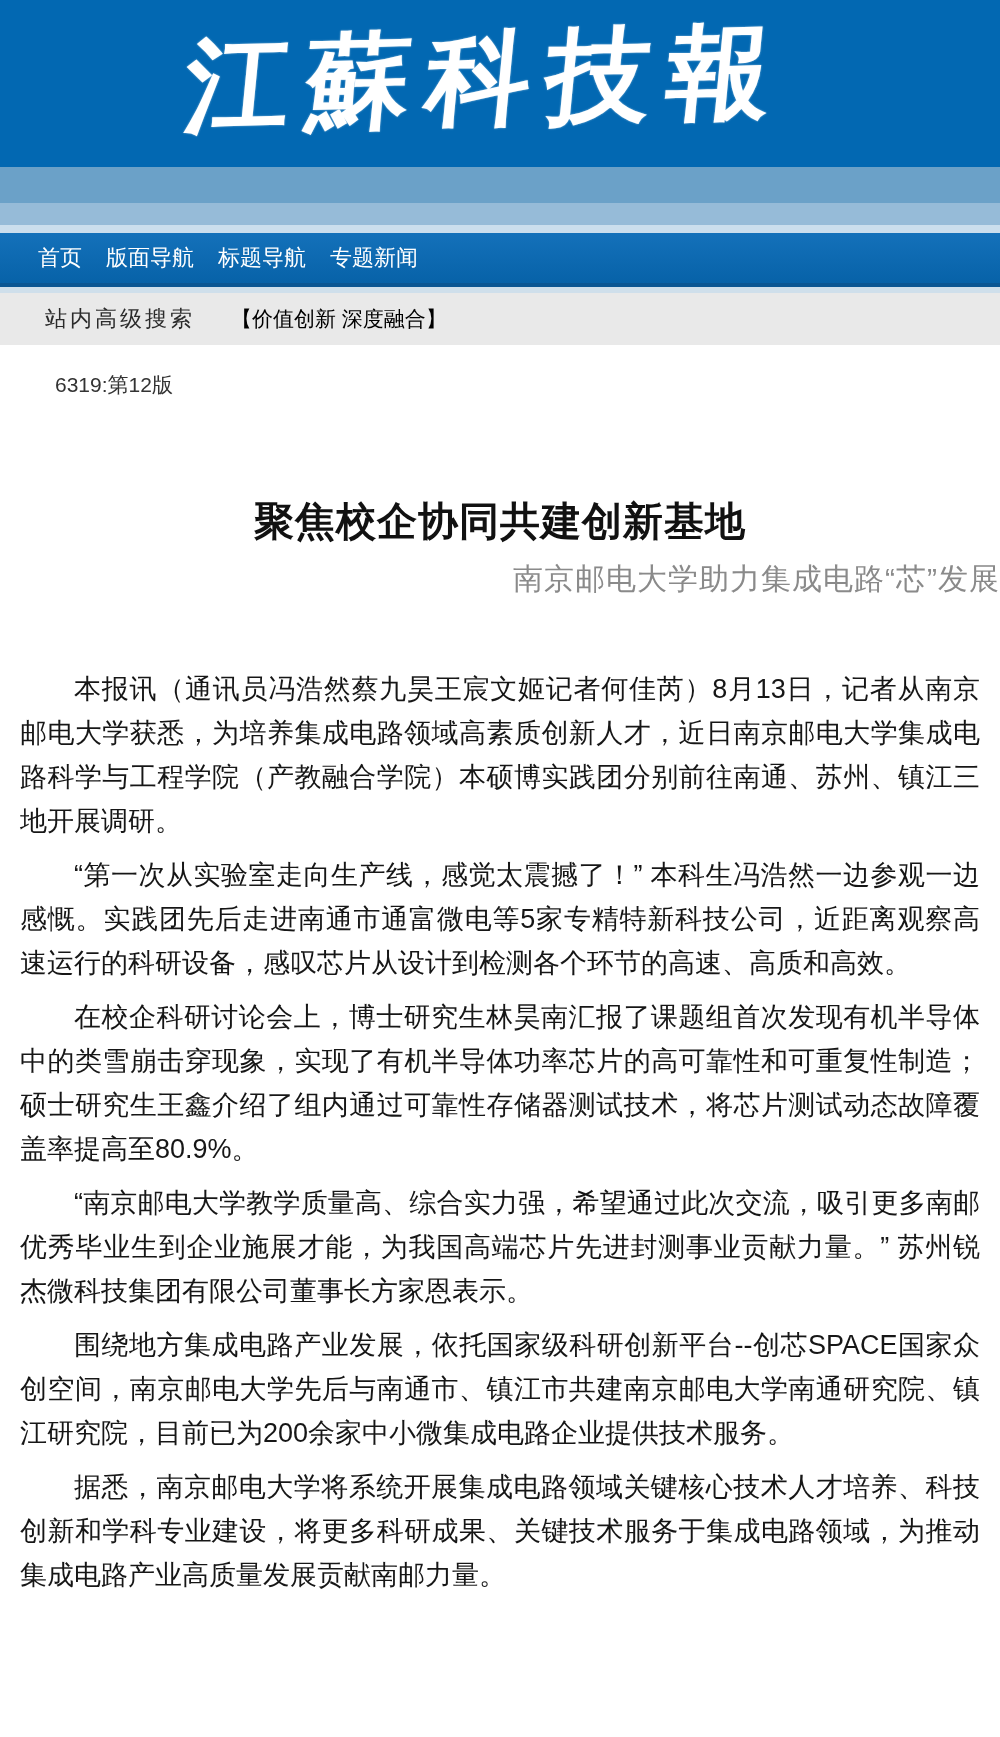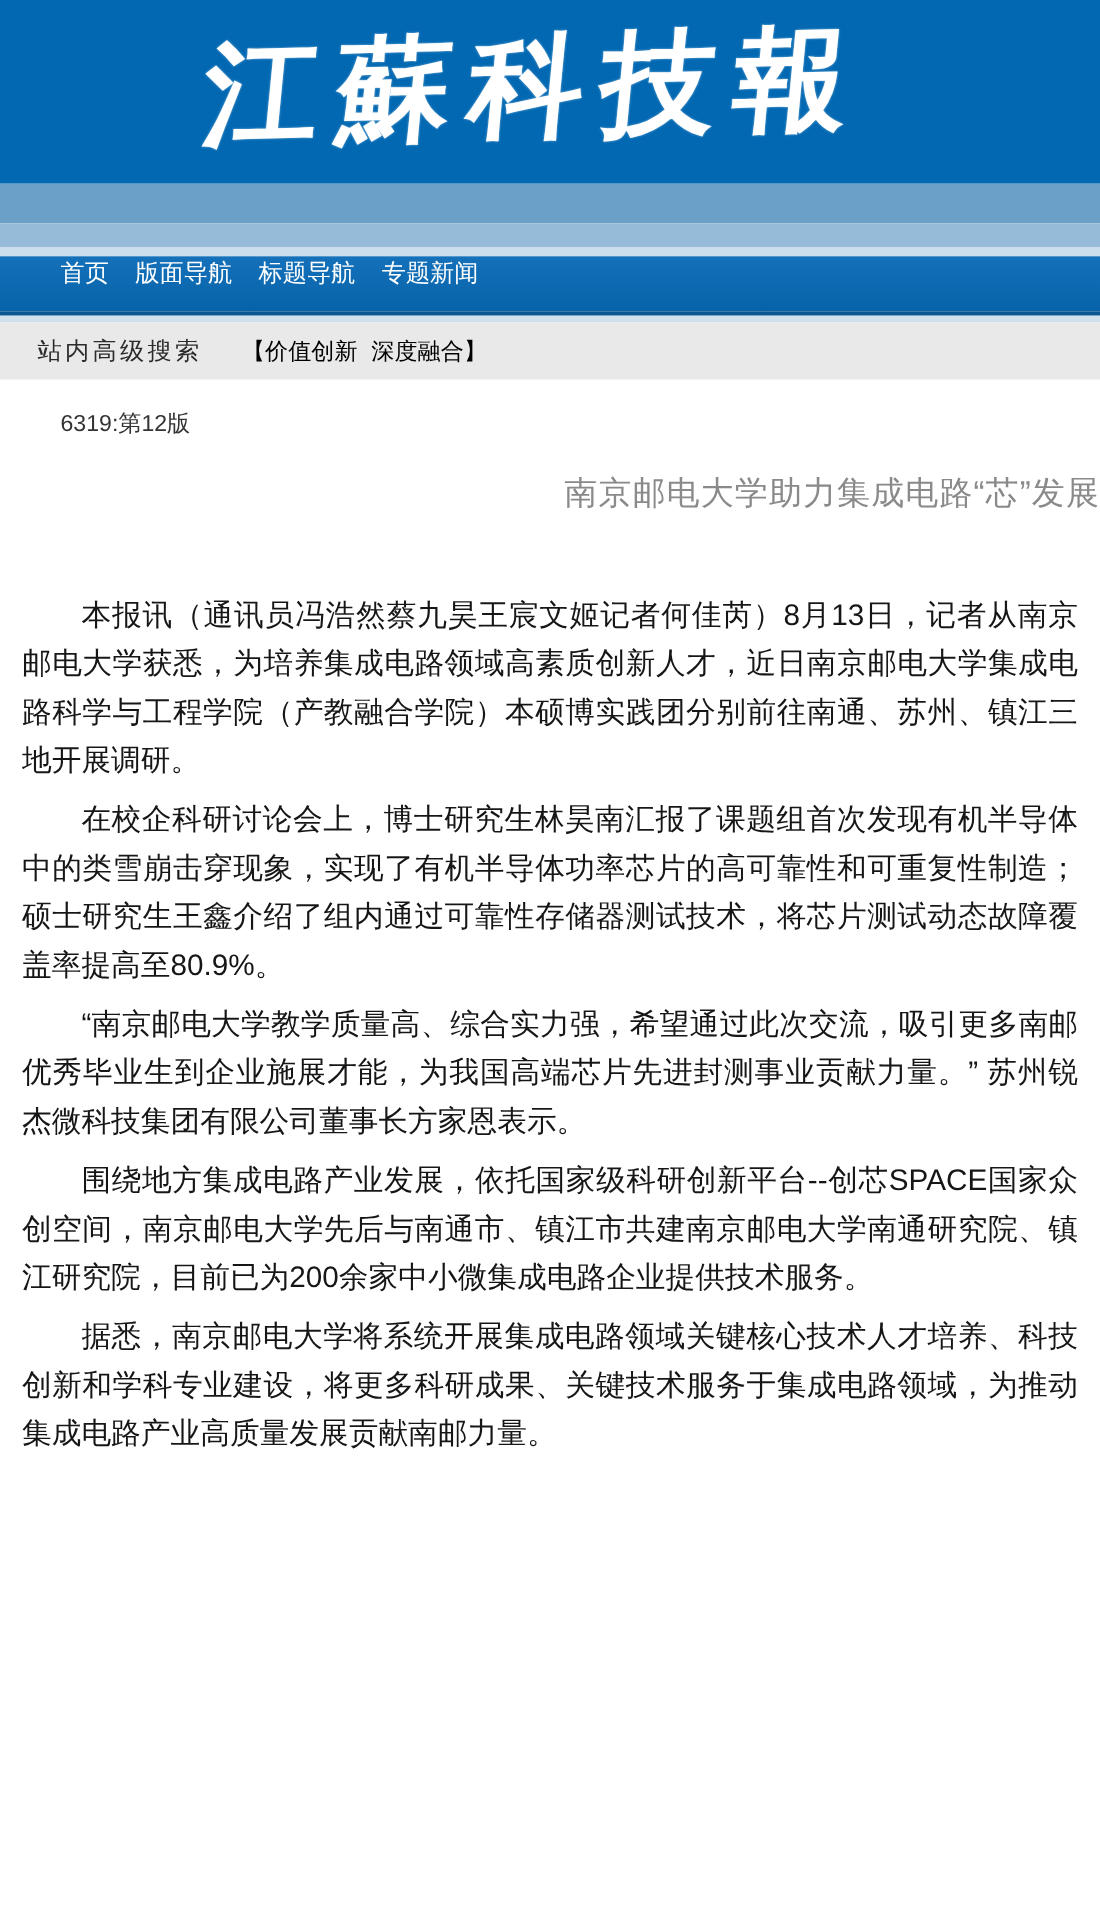--- a/index.html
+++ b/index.html
@@ -32,41 +32,40 @@
   
   .stripe-1 { height: 36px; background: #6ba1c8; }
   .stripe-2 { height: 22px; background: #96bbd8; }
   .stripe-3 { height: 8px;  background: #cbdeed; }
 
   
   .main-nav {
     height: 54px;
     background: linear-gradient(#1471ba, #0762a8);
     border-bottom: 4px solid #0a5693;
-    display: flex; align-items: flex-start;
-    padding-left: 55px;
+    display: flex; align-items: center;
+    padding-left: 38px;
     font-family: Liberation Mono, monospace;
   }
   .main-nav a {
     color: #ffffff;
     font-size: 22px;
     text-decoration: none;
     margin-right: 24px;
     white-space: nowrap;
   }
   .nav-gap { height: 6px; background: #cfdfeb; }
 
   
   .search-bar {
     height: 52px;
     background: #e9e9e9;
     display: flex; align-items: center;
-    padding-left: 34px;
+    padding-left: 45px;
     color: #2b2b2b;
-    font-family: Liberation Mono, monospace;
   }
   .search-link {
     font-size: 22px;
     letter-spacing: 3px;
     color: #2b2b2b;
     text-decoration: none;
     white-space: nowrap;
   }
   .slogan {
     font-size: 21px;
@@ -144,22 +143,24 @@
 <div class="search-bar">
   <a href="#" class="search-link">站内高级搜索</a>
   <span class="slogan">【价值创新 深度融合】</span>
 </div>
 
 <div class="issue-row">
   <span class="issue-number">6319:第12版</span>
 </div>
 
 <article>
+  <h1 class="article-title">聚焦校企协同共建创新基地</h1>
   <h2 class="article-subtitle">南京邮电大学助力集成电路“芯”发展</h2>
 
   <div class="article-body">
     <p>本报讯（通讯员冯浩然蔡九昊王宸文姬记者何佳芮）8月13日，记者从南京邮电大学获悉，为培养集成电路领域高素质创新人才，近日南京邮电大学集成电路科学与工程学院（产教融合学院）本硕博实践团分别前往南通、苏州、镇江三地开展调研。</p>
+    <p>“第一次从实验室走向生产线，感觉太震撼了！” 本科生冯浩然一边参观一边感慨。实践团先后走进南通市通富微电等5家专精特新科技公司，近距离观察高速运行的科研设备，感叹芯片从设计到检测各个环节的高速、高质和高效。</p>
     <p>在校企科研讨论会上，博士研究生林昊南汇报了课题组首次发现有机半导体中的类雪崩击穿现象，实现了有机半导体功率芯片的高可靠性和可重复性制造；硕士研究生王鑫介绍了组内通过可靠性存储器测试技术，将芯片测试动态故障覆盖率提高至80.9%。</p>
     <p>“南京邮电大学教学质量高、综合实力强，希望通过此次交流，吸引更多南邮优秀毕业生到企业施展才能，为我国高端芯片先进封测事业贡献力量。” 苏州锐杰微科技集团有限公司董事长方家恩表示。</p>
     <p>围绕地方集成电路产业发展，依托国家级科研创新平台--创芯SPACE国家众创空间，南京邮电大学先后与南通市、镇江市共建南京邮电大学南通研究院、镇江研究院，目前已为200余家中小微集成电路企业提供技术服务。</p>
     <p>据悉，南京邮电大学将系统开展集成电路领域关键核心技术人才培养、科技创新和学科专业建设，将更多科研成果、关键技术服务于集成电路领域，为推动集成电路产业高质量发展贡献南邮力量。</p>
   </div>
 </article>
 
 </body></html>

